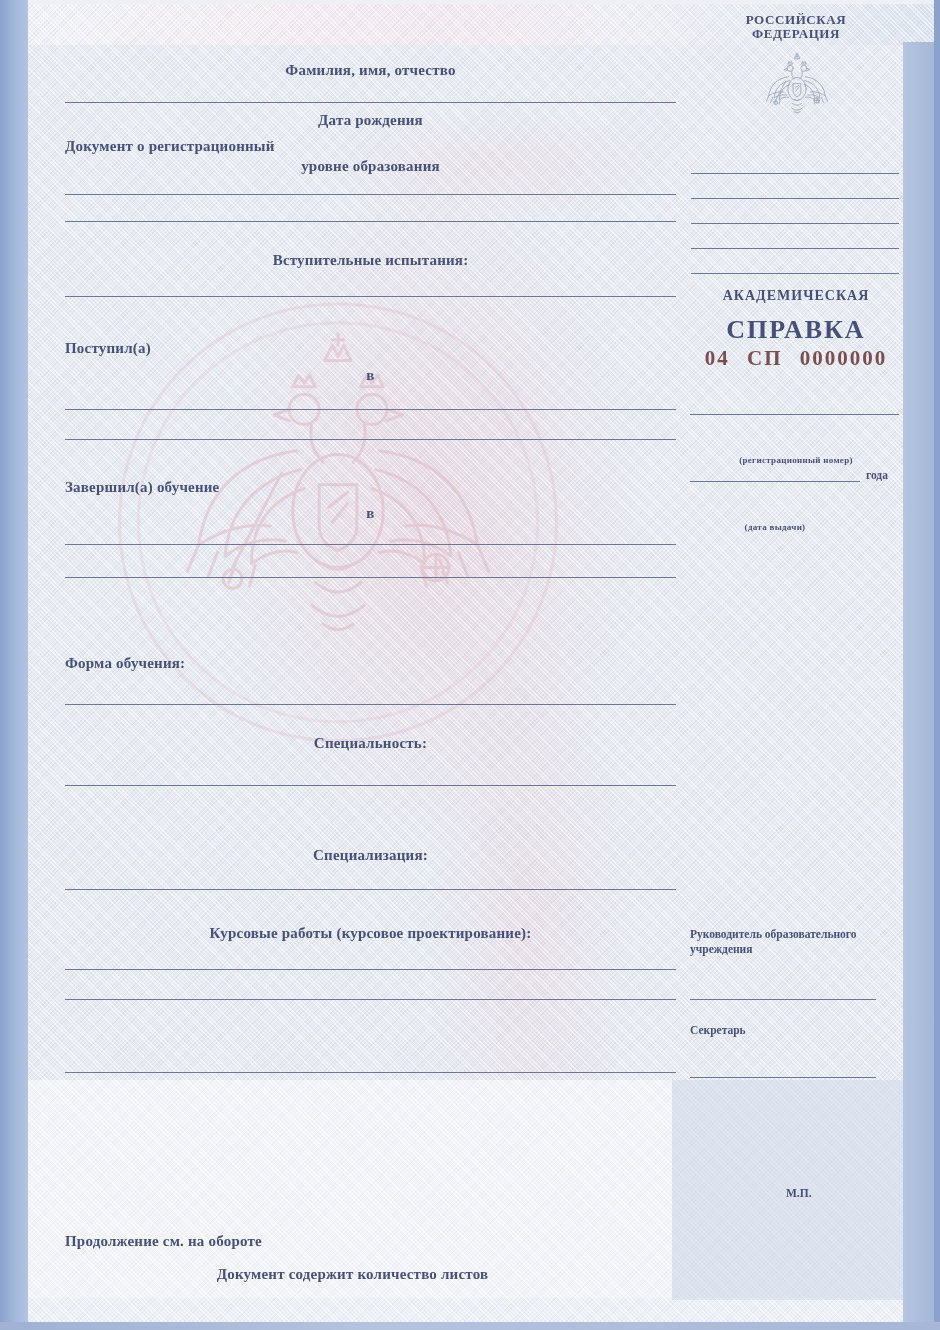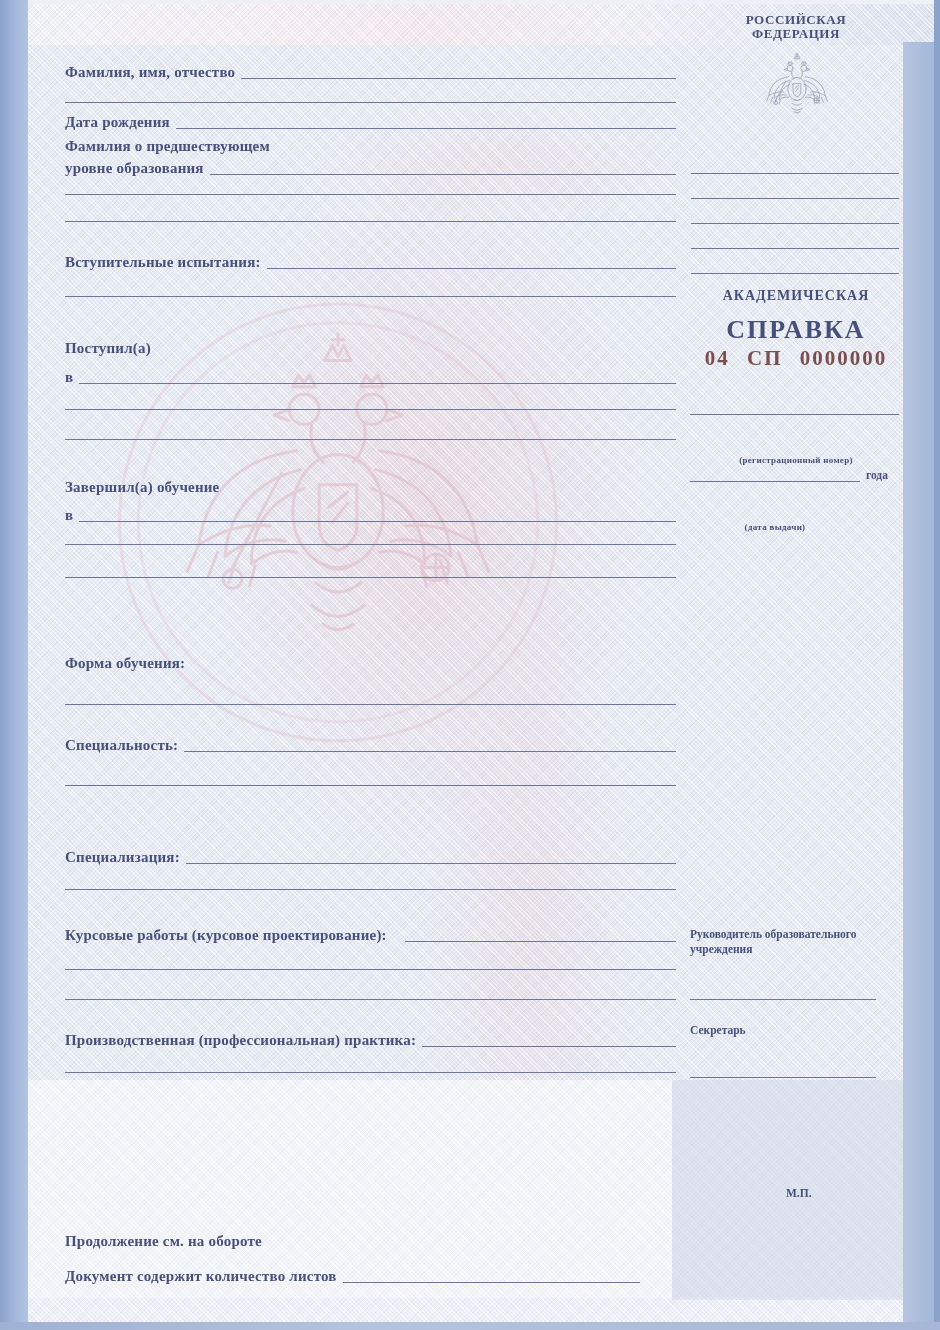--- a/index.html
+++ b/index.html
@@ -29,21 +29,21 @@
       radial-gradient(140px 430px at 500px 880px, rgba(236,199,209,.34), rgba(236,199,209,0) 75%),
       radial-gradient(230px 70px at 470px 120px, rgba(238,206,215,.35), rgba(238,206,215,0) 80%);}
   .lower-light{position:absolute;left:28px;top:1080px;width:875px;height:218px;
     background:rgba(255,255,255,.45);}
   .lower-right-panel{position:absolute;left:672px;top:1080px;width:231px;height:220px;
     background:rgba(168,184,212,.30);}
   .bottom-strip{position:absolute;left:28px;top:1298px;width:906px;height:24px;
     background:rgba(255,255,255,.25);}
   
   .lbl{color:var(--ink-navy,#46507b);font-weight:bold;font-size:15px;letter-spacing:.2px;white-space:nowrap;}
-  .row{position:absolute;display:flex;align-items:flex-end;height:19px;}
+  .row{position:absolute;display:flex;align-items:center;height:19px;flex-direction:column;}
   .fill{flex:1;border-bottom:1.3px solid var(--line-gray,#6d7694);margin:0 0 2px 6px;}
   .ln{position:absolute;height:0;border-bottom:1.3px solid var(--line-gray,#6d7694);}
   .rc-center{position:absolute;left:690px;width:212px;text-align:center;color:var(--ink-navy,#46507b);font-weight:bold;}
   .cap{font-size:9px;letter-spacing:.3px;font-weight:bold;color:var(--ink-navy,#4a547e);margin-top:36px;}
   .small-lbl{position:absolute;color:var(--ink-navy,#46507b);font-weight:bold;font-size:11.5px;line-height:15px;}
   .serial{color:var(--serial-maroon,#7b4d4d);font-size:21px;letter-spacing:2px;word-spacing:10px;}
   .eagle{stroke-linecap:round;stroke-linejoin:round;fill:none;}
 </style>
 </head>
 <body>
@@ -108,21 +108,21 @@
     <span class="lbl">Фамилия, имя, отчество</span>
     <span class="fill"></span>
   </div>
   <div class="ln" style="left:65px;top:102px;width:611px;"></div>
 
   <div class="row" style="left:65px;top:112px;width:611px;">
     <span class="lbl">Дата рождения</span>
     <span class="fill"></span>
   </div>
 
-  <div class="lbl" style="position:absolute;left:65px;top:138px;">Фамилия о предшествующем</div>
+  <div class="lbl" style="position:absolute;left:65px;top:138px;">Документ о регистрационный</div>
   <div class="row" style="left:65px;top:158px;width:611px;">
     <span class="lbl">уровне образования</span>
     <span class="fill"></span>
   </div>
   <div class="ln" style="left:65px;top:194px;width:611px;"></div>
   <div class="ln" style="left:65px;top:221px;width:611px;"></div>
 
   <div class="row" style="left:65px;top:252px;width:611px;">
     <span class="lbl">Вступительные испытания:</span>
     <span class="fill"></span>
@@ -160,24 +160,20 @@
   </div>
   <div class="ln" style="left:65px;top:889px;width:611px;"></div>
 
   <div class="row" style="left:65px;top:925px;width:611px;gap:12px;">
     <span class="lbl">Курсовые работы (курсовое проектирование):</span>
     <span class="fill"></span>
   </div>
   <div class="ln" style="left:65px;top:969px;width:611px;"></div>
   <div class="ln" style="left:65px;top:999px;width:611px;"></div>
 
-  <div class="row" style="left:65px;top:1030px;width:611px;">
-    <span class="lbl">Производственная (профессиональная) практика:</span>
-    <span class="fill"></span>
-  </div>
   <div class="ln" style="left:65px;top:1072px;width:611px;"></div>
 
   <div class="lbl" style="position:absolute;left:65px;top:1233px;">Продолжение см. на обороте</div>
   <div class="row" style="left:65px;top:1266px;width:575px;">
     <span class="lbl">Документ содержит количество листов</span>
     <span class="fill"></span>
   </div>
 
   <div class="rc-center" style="top:13px;font-size:13px;letter-spacing:.6px;line-height:14px;">
     <div>РОССИЙСКАЯ</div>

